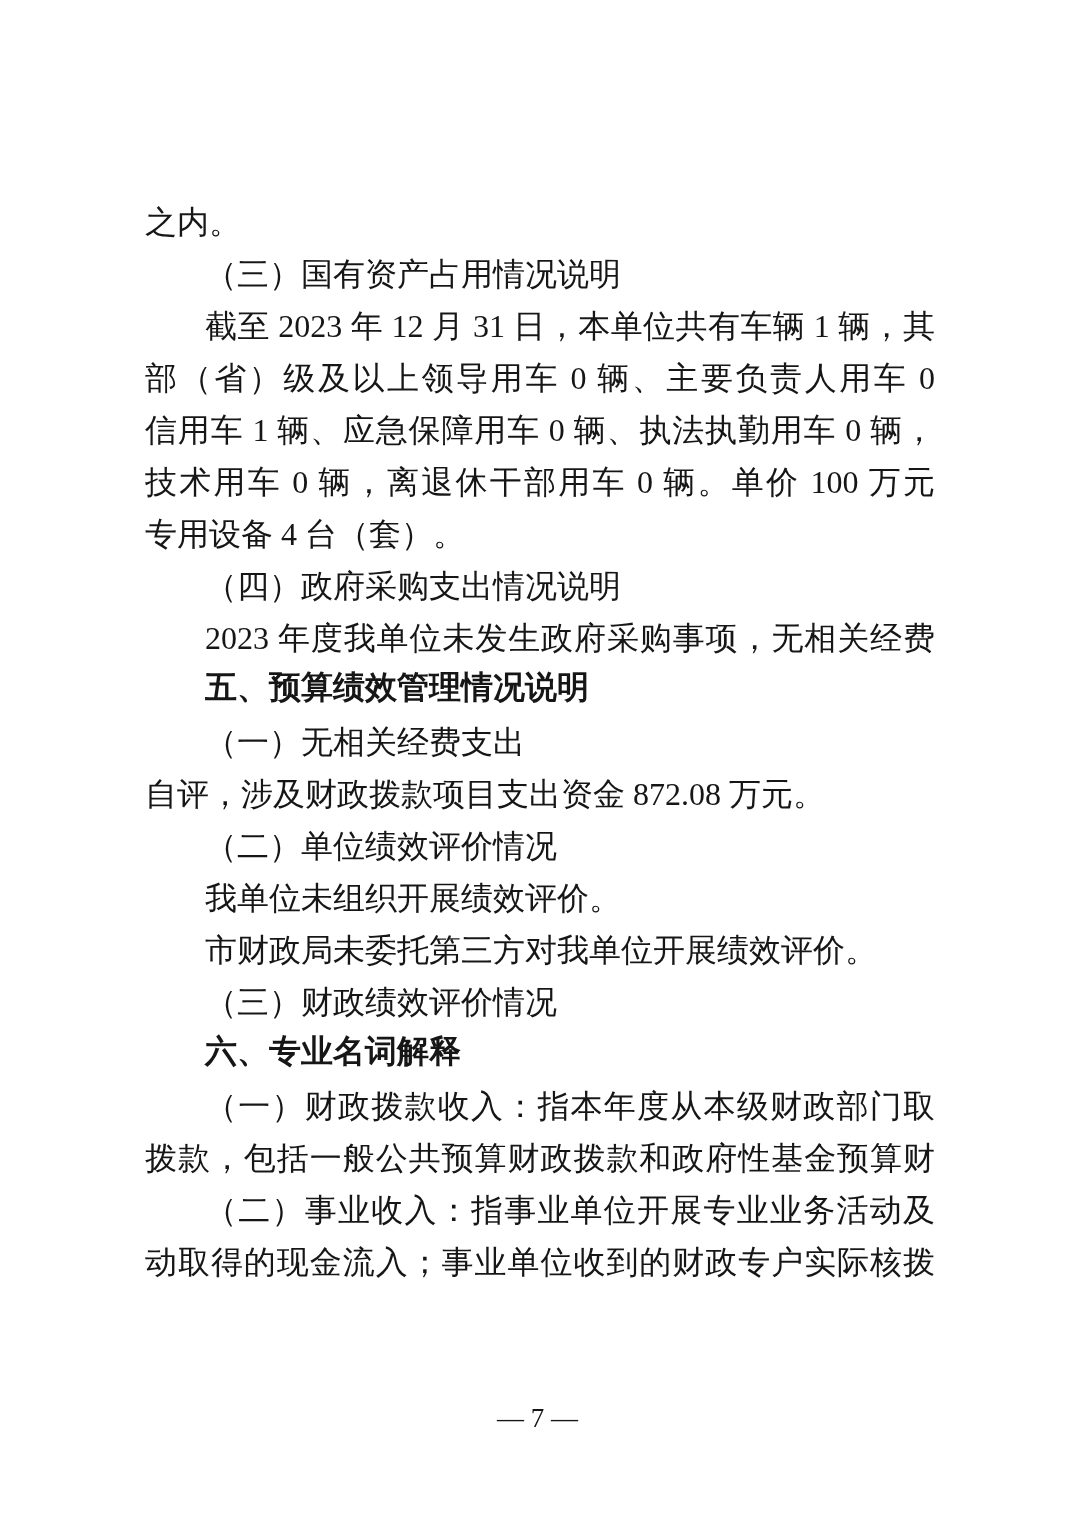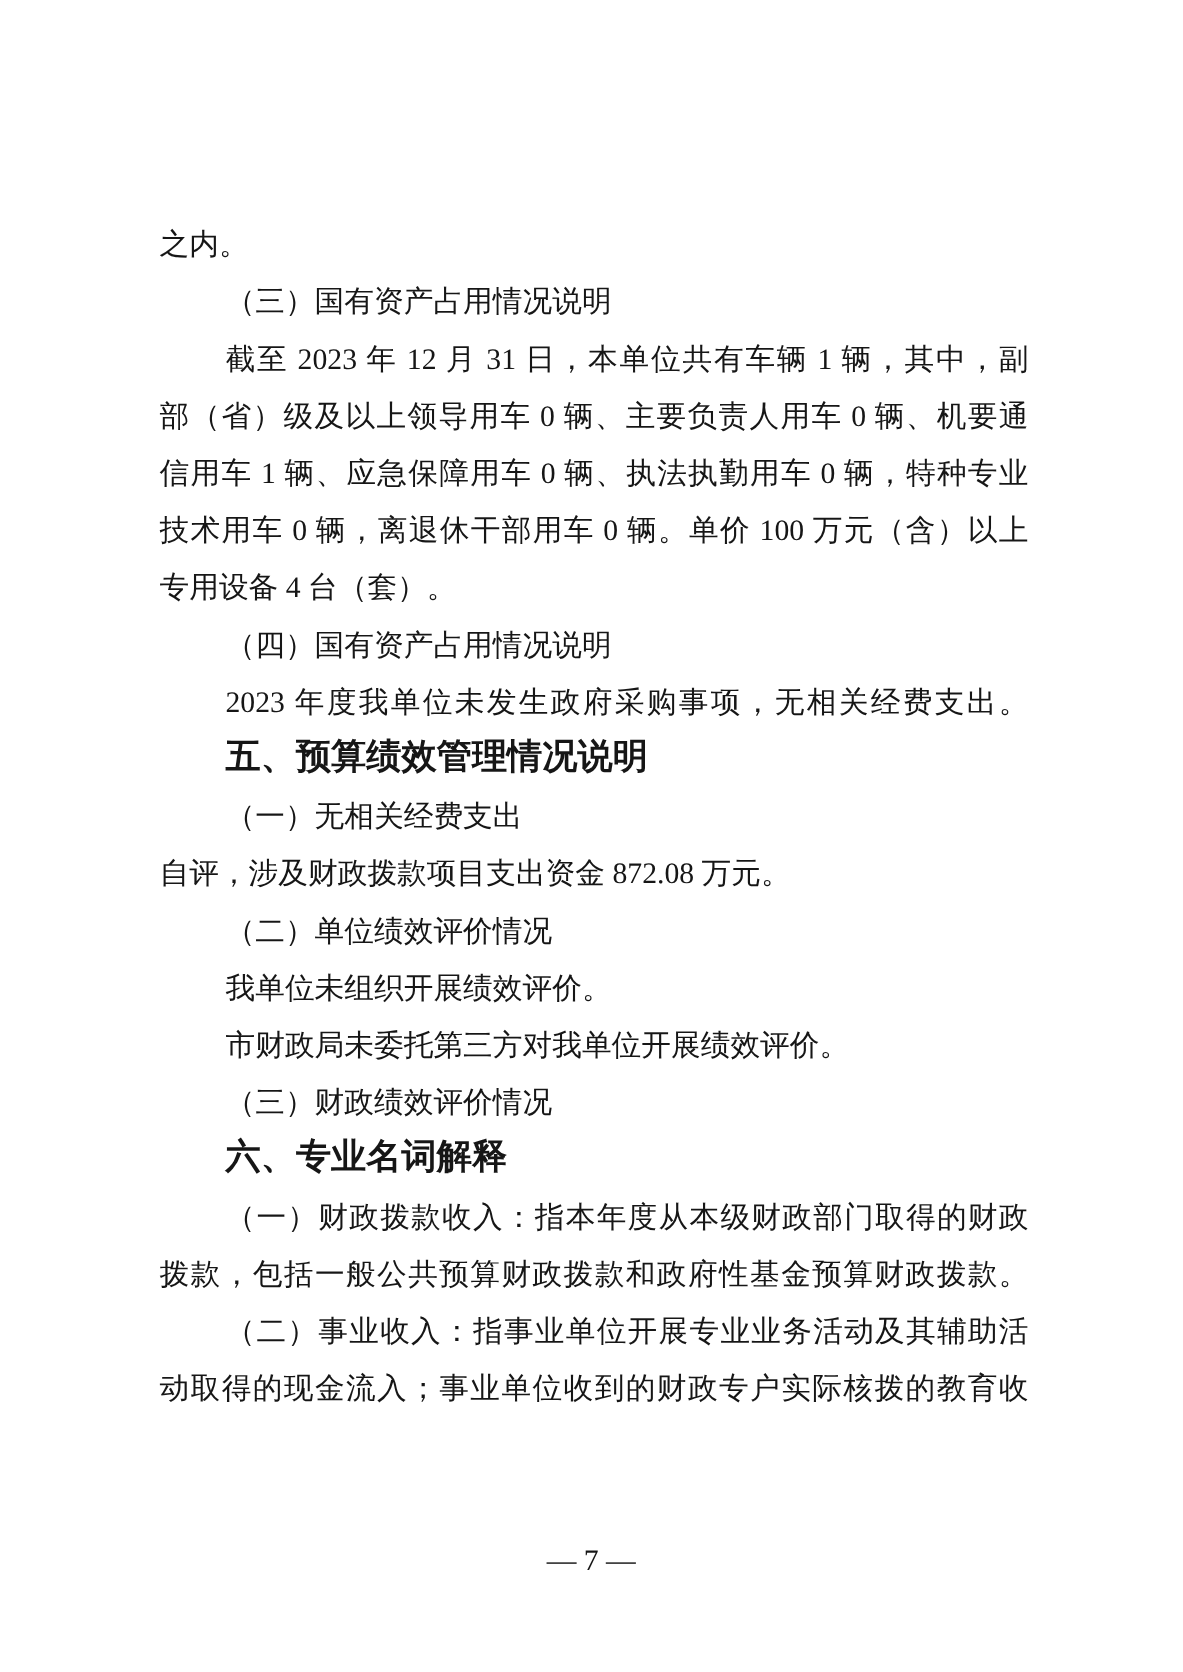--- a/index.html
+++ b/index.html
@@ -18,21 +18,21 @@
   }
   .doc-body {
     position: absolute;
     left: 145px;
     top: 196px;
     width: 790px;
   }
   .line {
     height: 52px;
     line-height: 52px;
-    font-size: 27px;
+    font-size: 32px;
     color: #161616;
     overflow: hidden;
   }
   .line.body,
   .line.subheading {
     font-family: "Liberation Serif", serif;
     font-weight: 400;
   }
   .line.section-heading {
     font-family: Liberation Mono, monospace;
@@ -63,21 +63,21 @@
 
 <div class="page">
   <div class="doc-body" id="doc-body">
       <div class="line body">之内。</div>
       <div class="line subheading indent">（三）国有资产占用情况说明</div>
       <div class="line body indent fill">截至 2023 年 12 月 31 日，本单位共有车辆 1 辆，其中，副</div>
       <div class="line body fill">部（省）级及以上领导用车 0 辆、主要负责人用车 0 辆、机要通</div>
       <div class="line body fill">信用车 1 辆、应急保障用车 0 辆、执法执勤用车 0 辆，特种专业</div>
       <div class="line body fill">技术用车 0 辆，离退休干部用车 0 辆。单价 100 万元（含）以上</div>
       <div class="line body">专用设备 4 台（套）。</div>
-      <div class="line subheading indent">（四）国有资产占用情况说明</div>
+      <div class="line subheading indent">（四）政府采购支出情况说明</div>
       <div class="line body indent fill">2023 年度我单位未发生政府采购事项，无相关经费支出。</div>
       <div class="line section-heading indent">五、预算绩效管理情况说明</div>
       <div class="line subheading indent">（一）无相关经费支出</div>
       <div class="line body">自评，涉及财政拨款项目支出资金 872.08 万元。</div>
       <div class="line subheading indent">（二）单位绩效评价情况</div>
       <div class="line body indent">我单位未组织开展绩效评价。</div>
       <div class="line body indent">市财政局未委托第三方对我单位开展绩效评价。</div>
       <div class="line subheading indent">（三）财政绩效评价情况</div>
       <div class="line section-heading indent">六、专业名词解释</div>
       <div class="line body indent fill">（一）财政拨款收入：指本年度从本级财政部门取得的财政</div>

